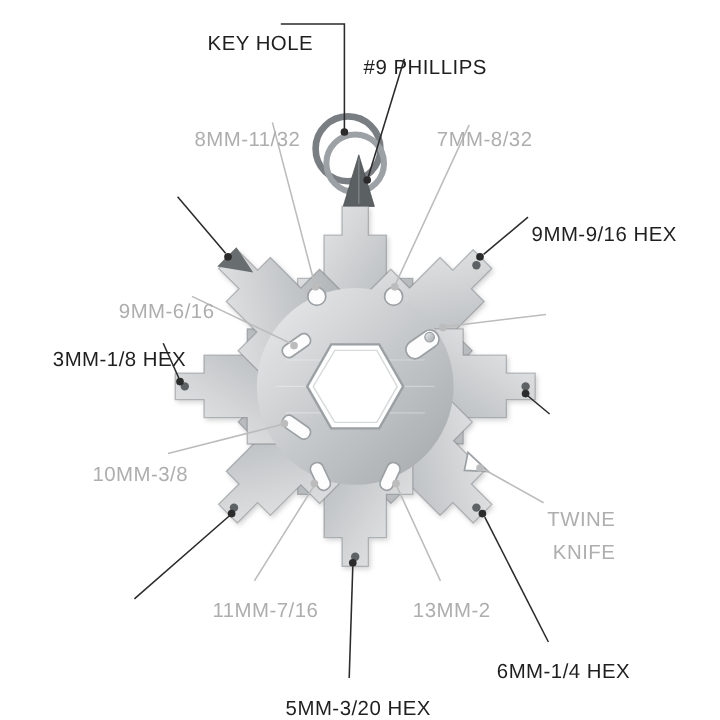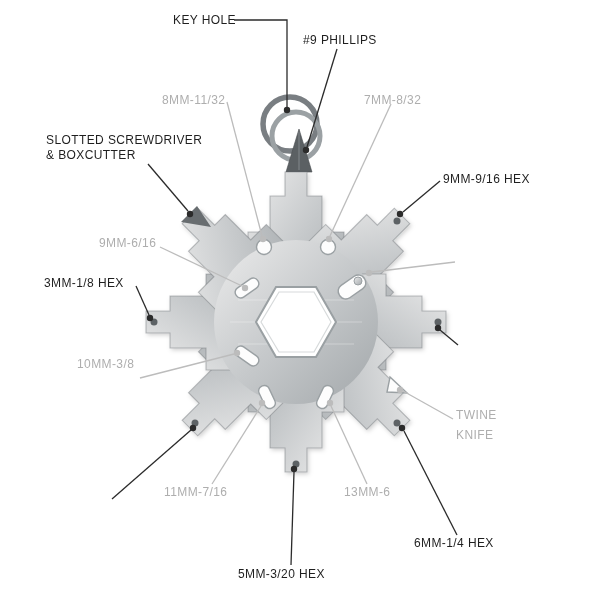--- a/index.html
+++ b/index.html
@@ -2,25 +2,25 @@
 <html style="--label-dark: #1f1f1f; --label-gray: #aeaeae; --line-dark: #2b2b2b; --line-gray: #bcbcbc; --steel-light: #ececec; --steel-dark: #a2a7aa;"><head>
 <meta charset="utf-8">
 <style>
   html,body{margin:0;padding:0;background:#fff;}
   .stage{
     position:relative;width:600px;height:600px;background:#ffffff;
     font-family:"Liberation Sans",sans-serif;overflow:hidden;
   }
   .stage svg{position:absolute;left:0;top:0;}
   .lbl{
-    position:absolute;font-size:12px;letter-spacing:.4px;line-height:1.28;
-    white-space:pre-line;user-select:none;
+    position:absolute;font-size:17px;letter-spacing:.4px;line-height:1.28;
+    white-space:pre-line;user-select:none;margin-top:13px;
   }
   .lbl.dark{color:var(--label-dark,#1f1f1f);}
-  .lbl.gray{color:var(--label-gray,#adadad);}
+  .lbl.gray{color:var(--label-gray,#adadad);text-align:right;}
   .lbl.tall{line-height:1.65;}
   .ldr{fill:none;stroke-width:1.3;}
   .ldr.dark{stroke:var(--line-dark,#2b2b2b);}
   .ldr.gray{stroke:var(--line-gray,#bcbcbc);}
   .dot.dark{fill:var(--line-dark,#2b2b2b);}
   .dot.gray{fill:var(--line-gray,#bcbcbc);}
   .cut{fill:#fdfdfd;stroke:#9aa0a3;stroke-width:1.4;}
   .socket{fill:#5d6265;}
 </style>
 </head>
@@ -151,26 +151,24 @@
 
       <line class="ldr dark" x1="291" y1="565" x2="294" y2="472"></line>
       <circle class="dot dark" cx="294" cy="469" r="3.2"></circle>
     </g>
   </svg>
 
   <div class="lbl dark" style="left:173px;top:13px">KEY HOLE</div>
   <div class="lbl dark" style="left:303px;top:33px">#9 PHILLIPS</div>
   <div class="lbl gray" style="left:162px;top:93px">8MM-11/32</div>
   <div class="lbl gray" style="left:364px;top:93px">7MM-8/32</div>
-  <div class="lbl dark" style="left:46px;top:133px">SLOTTED SCREWDRIVER
-&amp; BOXCUTTER</div>
   <div class="lbl dark" style="left:443px;top:172px">9MM-9/16 HEX</div>
   <div class="lbl gray" style="left:99px;top:236px">9MM-6/16</div>
   <div class="lbl dark" style="left:44px;top:276px">3MM-1/8 HEX</div>
-  <div class="lbl gray" style="left:77px;top:357px">10MM-3/8</div>
+  <div class="lbl gray" style="left:77px;top:372px">10MM-3/8</div>
   <div class="lbl gray tall" style="left:456px;top:406px">TWINE
 KNIFE</div>
-  <div class="lbl gray" style="left:164px;top:485px">11MM-7/16</div>
-  <div class="lbl gray" style="left:344px;top:485px">13MM-6</div>
+  <div class="lbl gray" style="left:177px;top:485px">11MM-7/16</div>
+  <div class="lbl gray" style="left:344px;top:485px">13MM-2</div>
   <div class="lbl dark" style="left:414px;top:536px">6MM-1/4 HEX</div>
   <div class="lbl dark" style="left:238px;top:567px">5MM-3/20 HEX</div>
 
 </div>
 
 </body></html>

